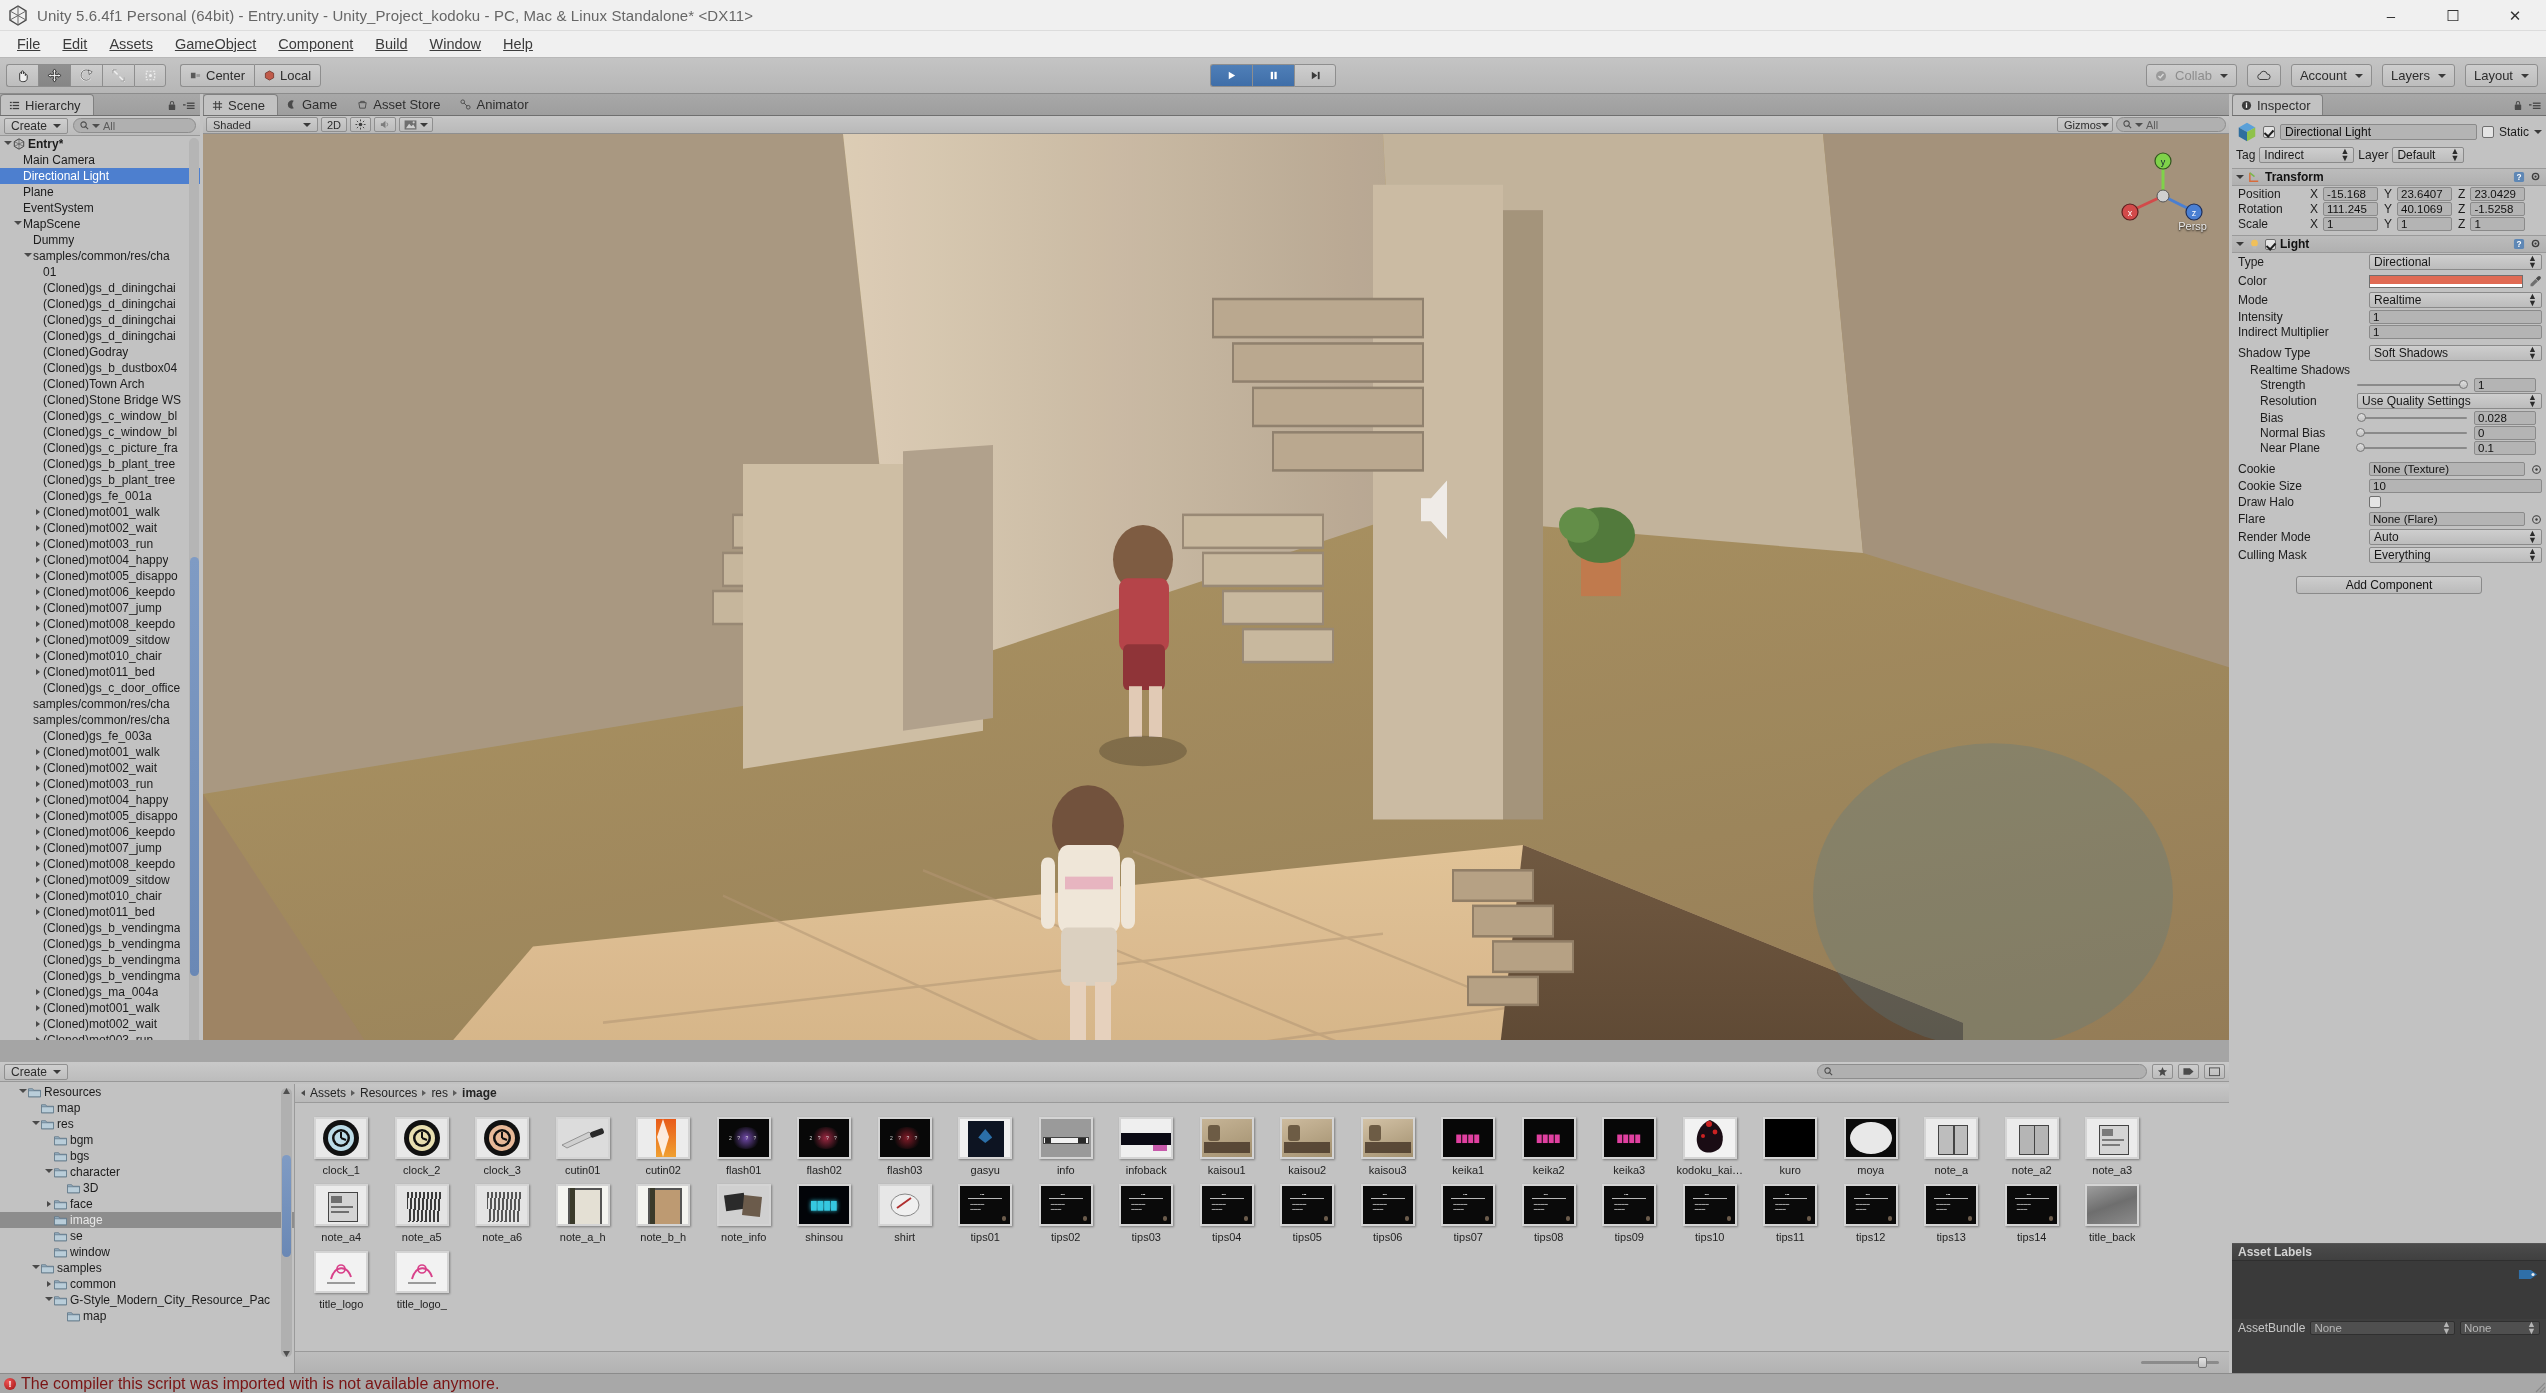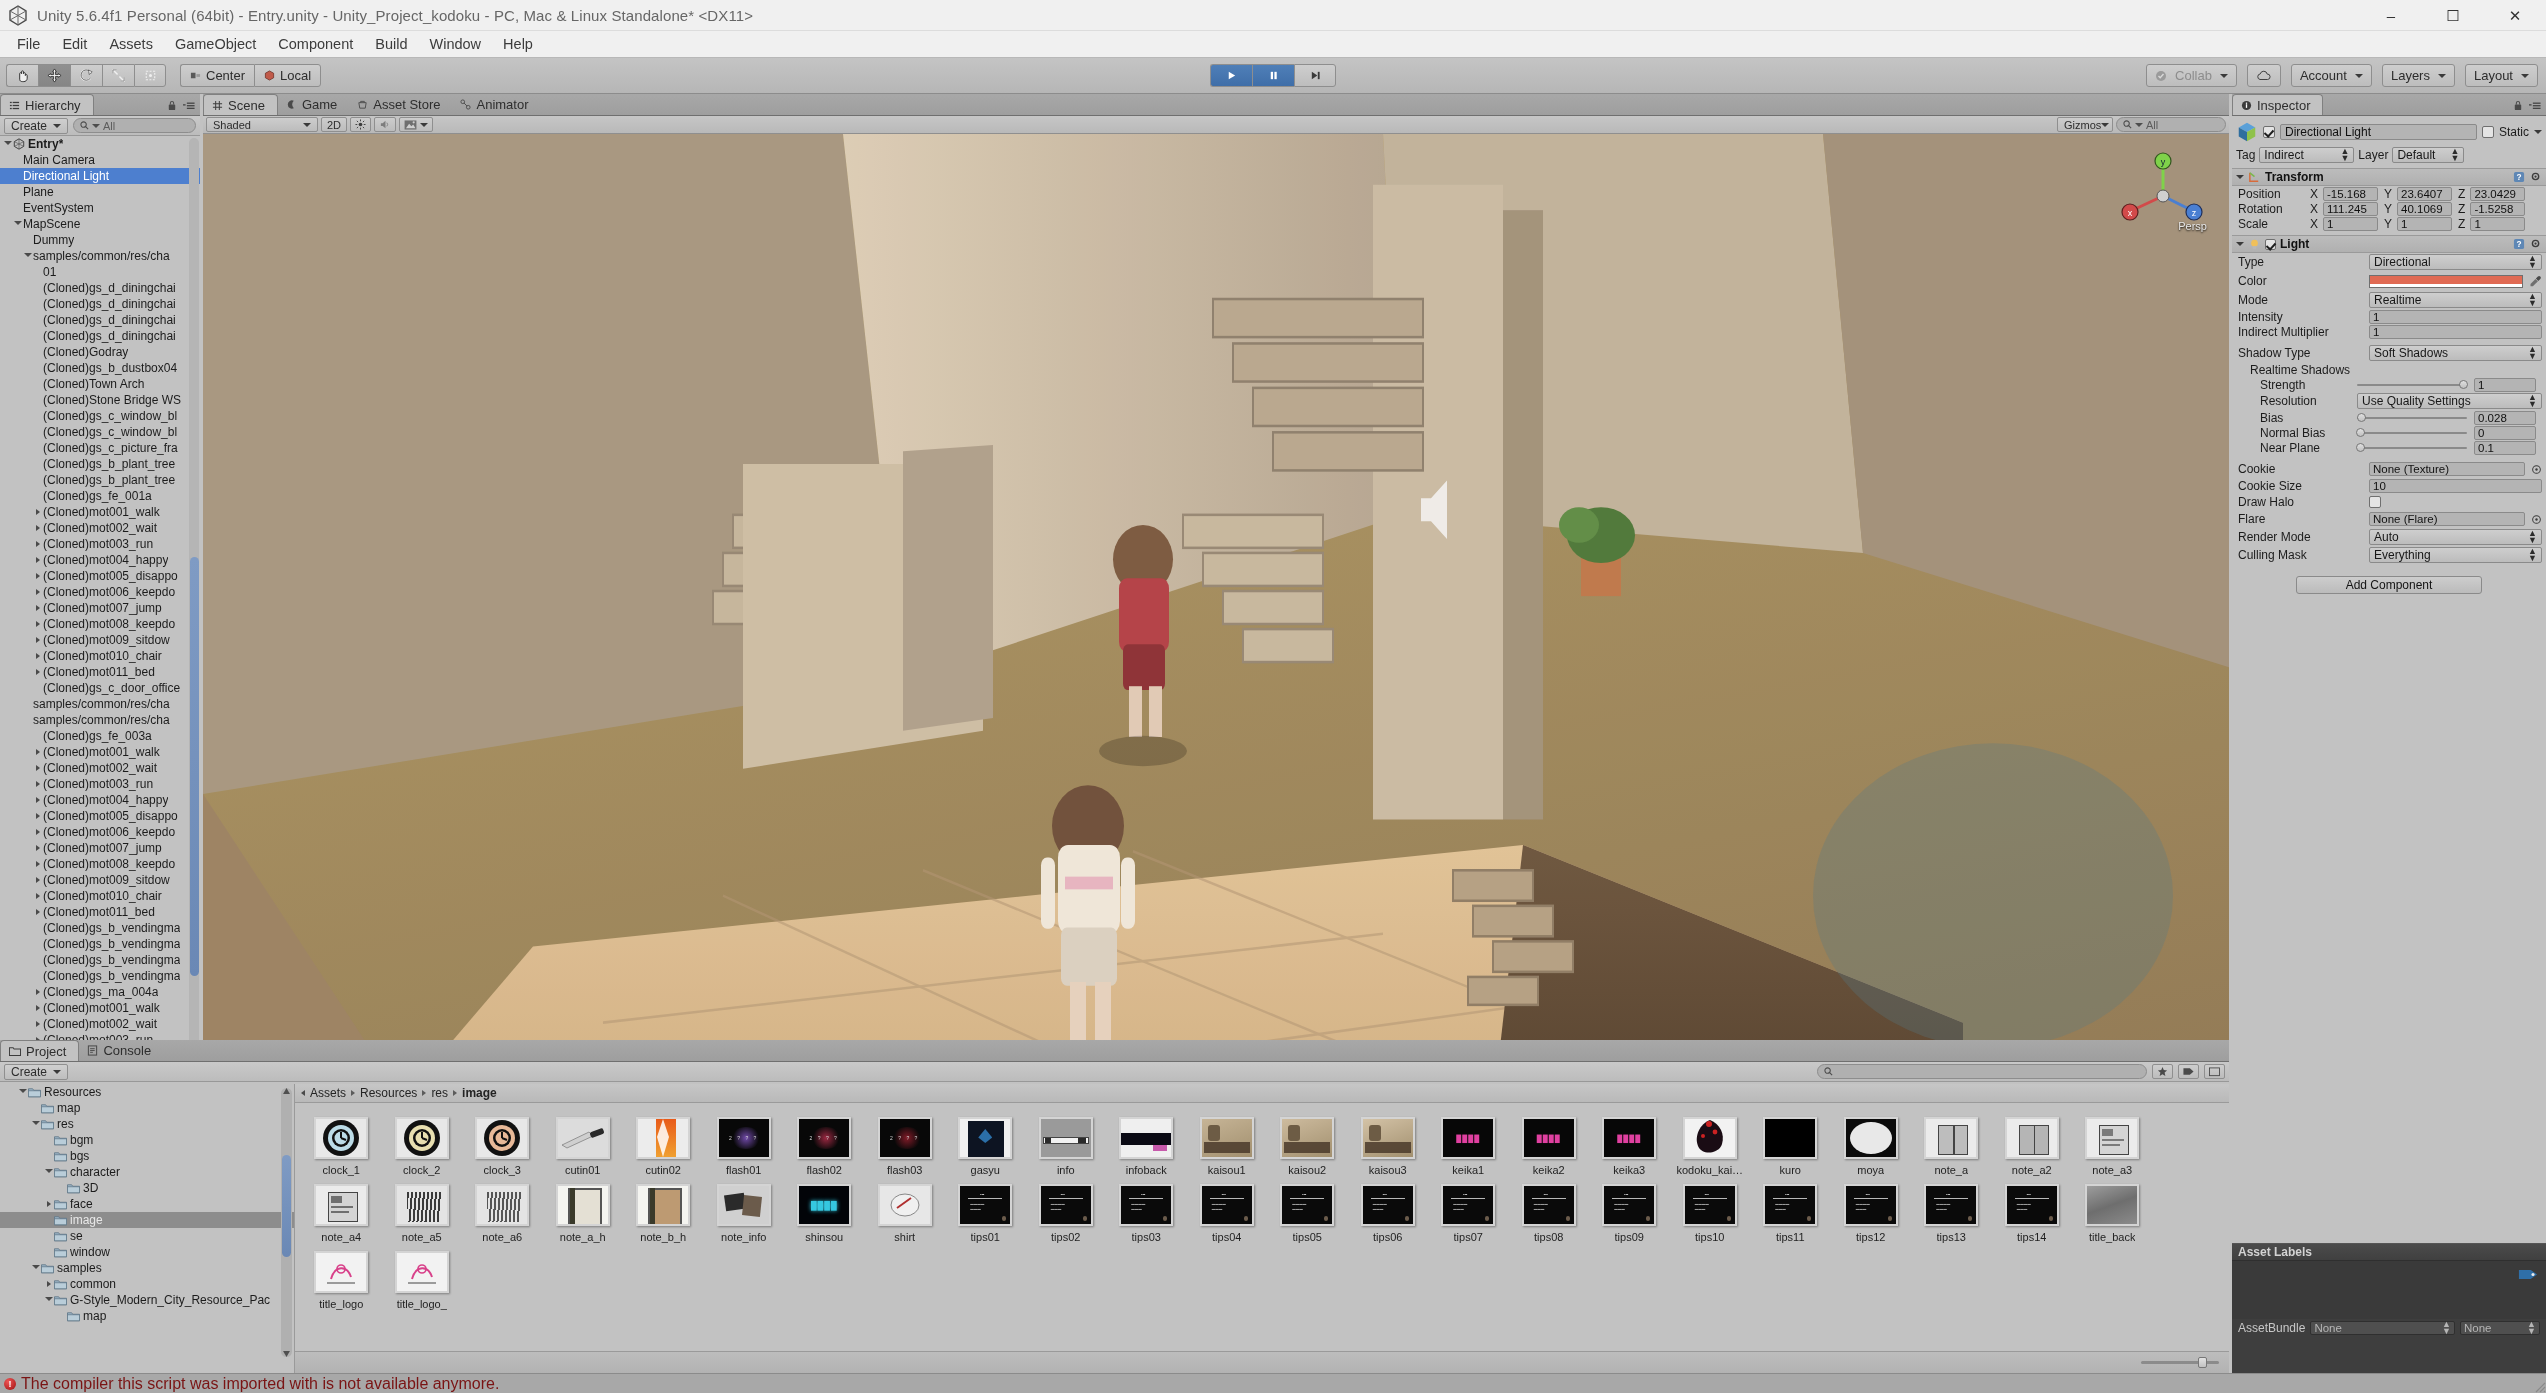--- a/index.html
+++ b/index.html
@@ -18,21 +18,21 @@
     border-bottom: 1px solid #dcdcdc; position: relative;
   }
   .title-icon { width: 26px; height: 22px; margin-left: 7px; position: relative; }
   .title-icon svg { display:block; }
   .title-text { font-size: 15px; color: #666; margin-left: 4px; letter-spacing: .1px; }
   .wincontrols { position: absolute; right: 0; top: 0; height: 31px; display: flex; }
   .winbtn { width: 62px; height: 31px; display: flex; align-items: center; justify-content: center; color: #333; font-size: 15px; }
 
   
   .menubar { height: 27px; background: #f0f0f0; display: flex; align-items: center; padding-left: 6px; border-bottom: 1px solid #b8b8b8; }
-  .menu-item { font-size: 14.5px; color: #3c3c3c; padding: 3px 11px; }
+  .menu-item { font-size: 14.5px; color: #3c3c3c; padding: 3px 11px; text-decoration: underline; }
 
   
   .toolbar {
     height: 36px; background: linear-gradient(#c4c4c4,#b6b6b6);
     border-bottom: 1px solid #8c8c8c; display: flex; align-items: center;
     padding: 0 6px; position: relative;
   }
   .tbgroup { display: flex; margin-right: 14px; }
   .tbbtn {
     width: 32px; height: 23px; background: linear-gradient(#cecece,#bdbdbd);
@@ -1205,37 +1205,20 @@
           </div>
           <div class="dark-sel" style="width:80px">
             <span>None</span>
             <span class="updown" style="color:#b6b6b6">▲<br>▼</span>
           </div>
         </div>
       </div>
     </div>
 
     <div class="panel" id="project">
-      <div class="panel-tabs">
-        <div class="ptab active">
-          <svg width="12" height="11" viewBox="0 0 13 11">
-              <path d="M0.5 1.5h4l1 1.4h7v7h-12z" fill="none" stroke="#3c3c3c" stroke-width="1.1"></path>
-            </svg>
-          <span>Project</span>
-        </div>
-        <div class="ptab">
-          <svg width="11" height="11" viewBox="0 0 12 12">
-              <rect x="1.5" y="1" width="9" height="10" fill="none" stroke="#4a4a4a" stroke-width="1.1"></rect>
-              <g stroke="#4a4a4a" stroke-width="1">
-                <path d="M3.4 4h5M3.4 6h5M3.4 8h3"></path>
-              </g>
-            </svg>
-          <span>Console</span>
-        </div>
-      </div>
       <div class="panel-body">
         <div class="subbar">
           <div class="createbtn">
             <span>Create</span>
             <span class="caret-d"></span>
           </div>
           <div style="flex:1"></div>
           <div class="searchbox" style="width:330px;flex:none">
             <svg width="9" height="9" viewBox="0 0 10 10">
                 <circle cx="4" cy="4" r="3" fill="none" stroke="#4d4d4d" stroke-width="1.2"></circle>

